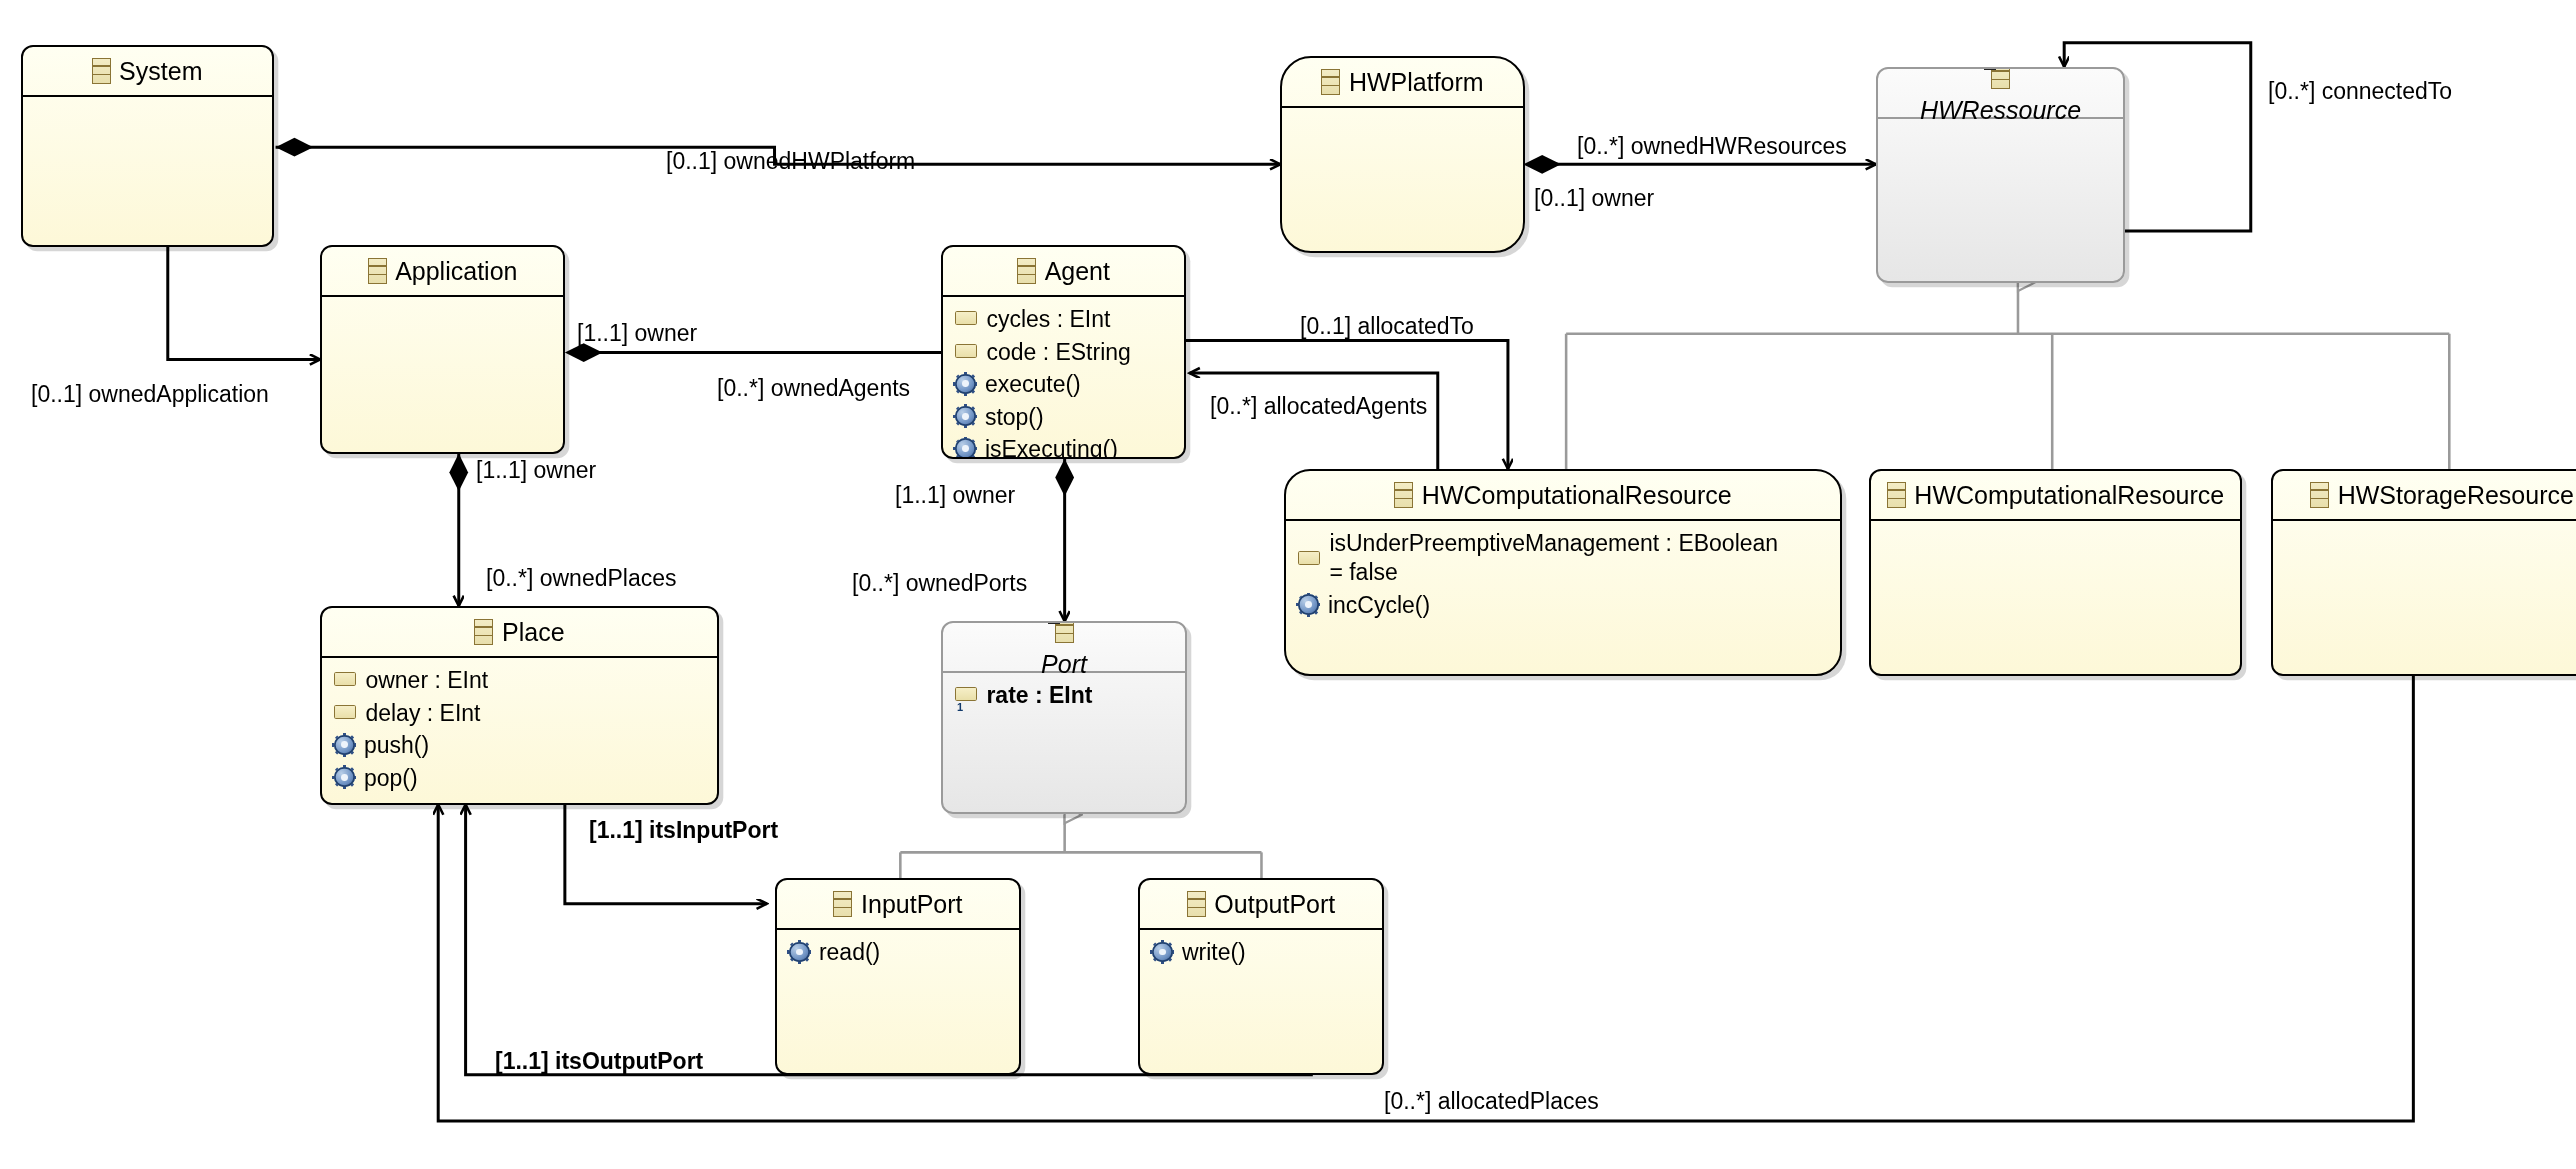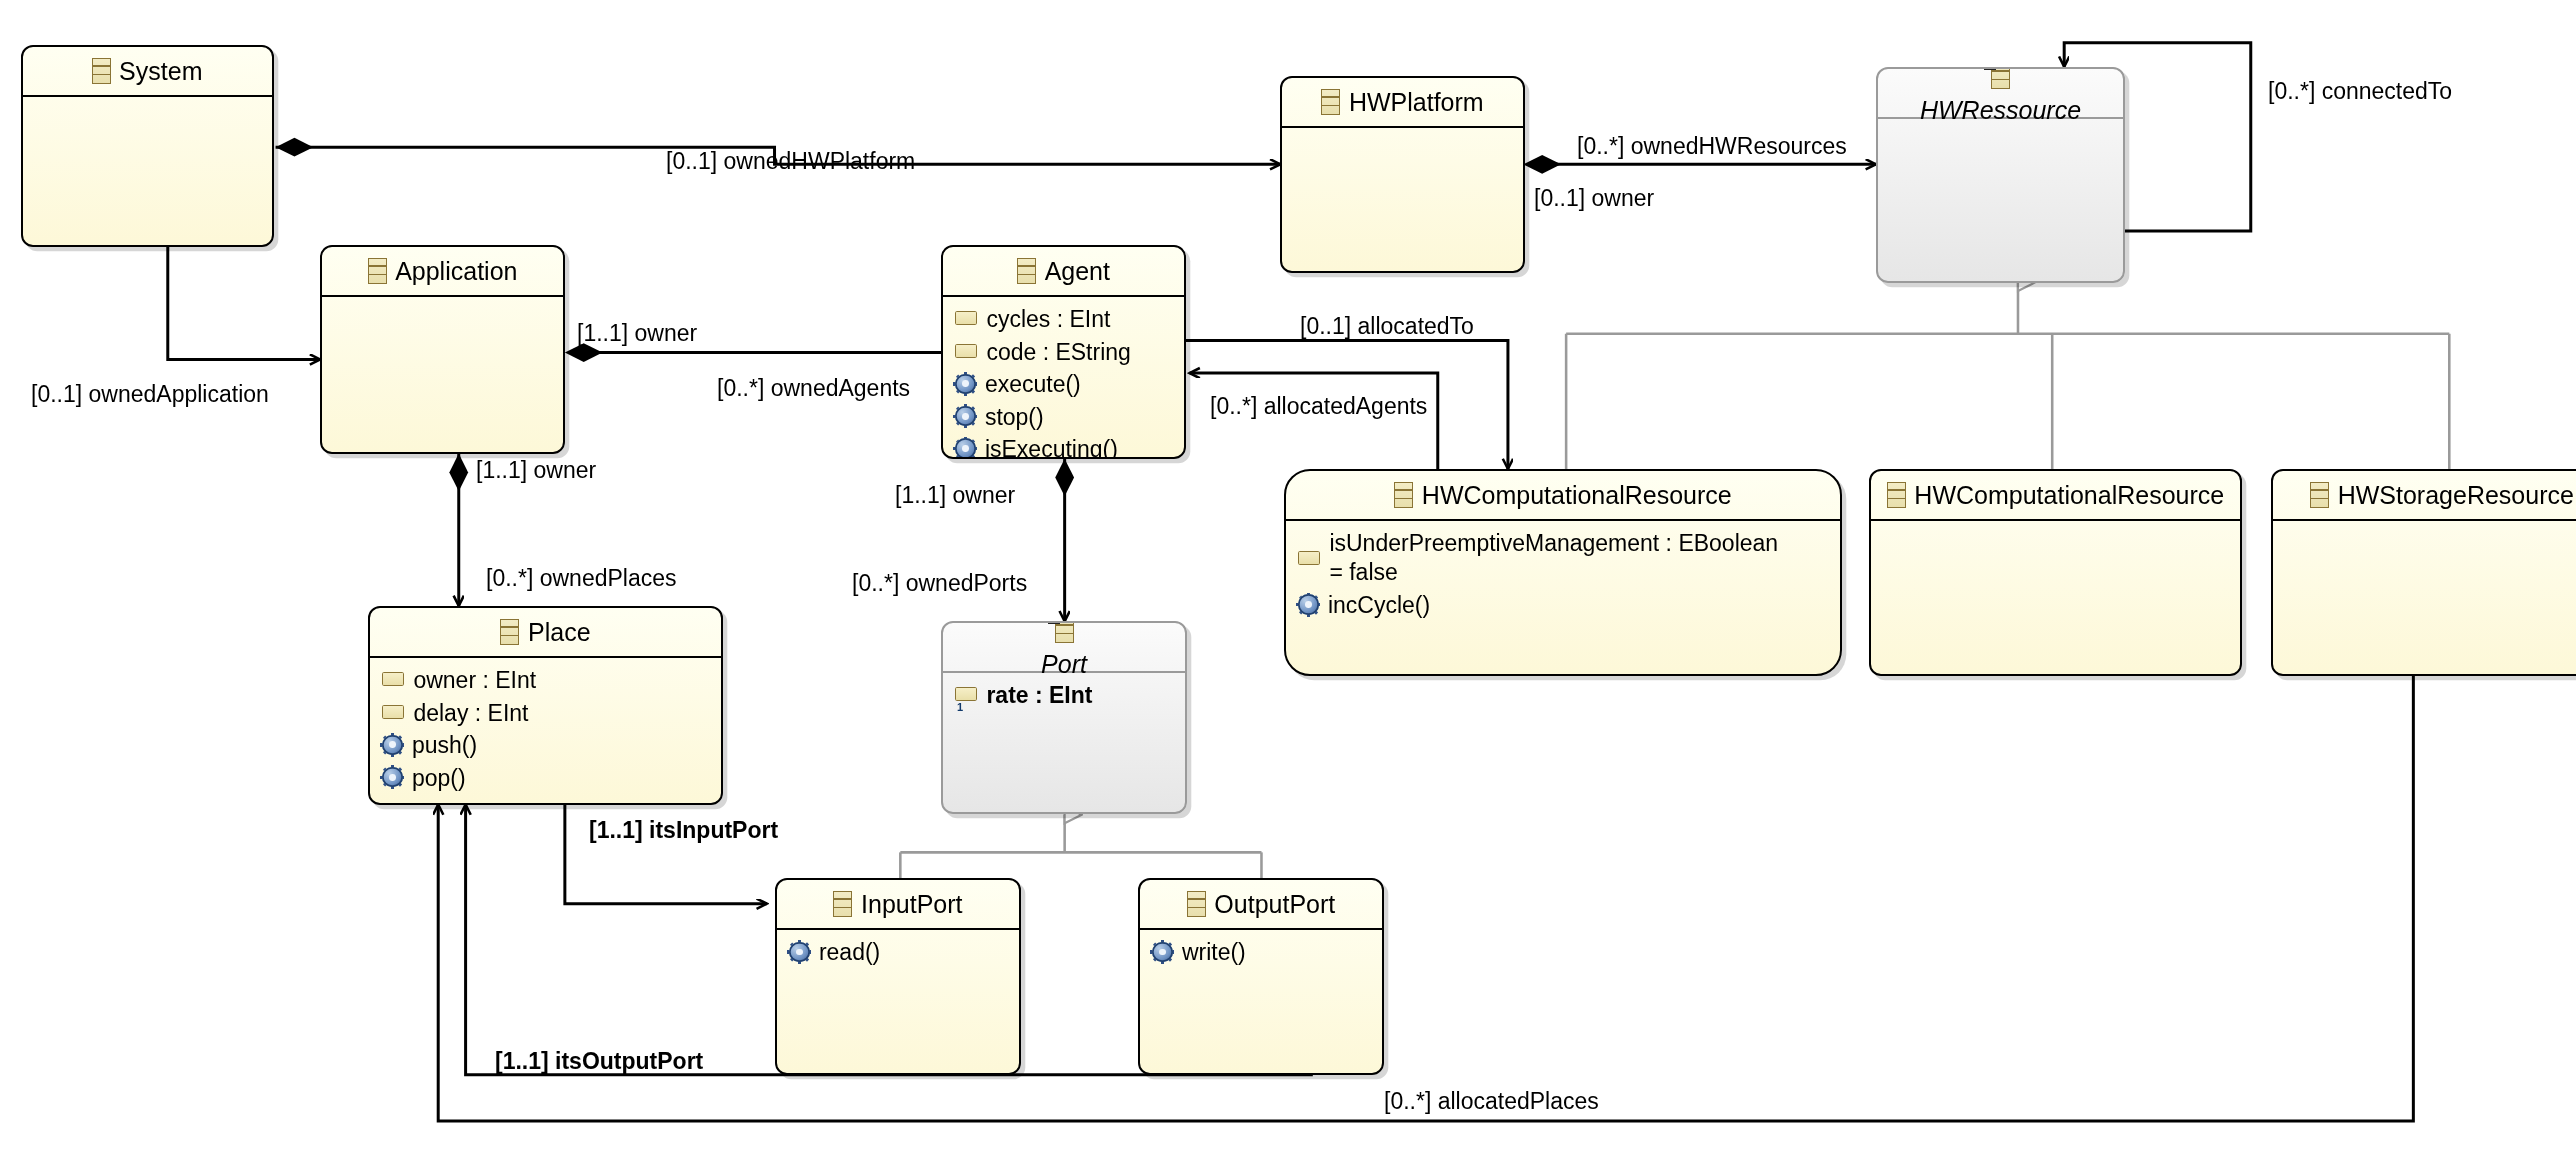--- a/index.html
+++ b/index.html
@@ -200,39 +200,39 @@
             <span class="sp2"></span>
             <span class="sp3"></span>
             <span class="sp4"></span>
             <span class="gear"></span>
       </span>
       <span>isExecuting()</span>
     </div>
   </div>
 </div>
 
-<div class="cls" style="left:1280px;top:76px;width:245px;height:197px;">
+<div class="cls" style="left:1280px;top:56px;width:245px;height:197px;border-radius:31px;">
   <div class="hdr">
     <span class="ico-class"></span>
     <span class="nm">HWPlatform</span>
   </div>
   <div class="body"></div>
 </div>
 
 <div class="cls abstract" style="left:1876px;top:67px;width:249px;height:216px;">
   <div class="hdr">
     <span class="ico-class">
       <span class="abs-mark"></span>
     </span>
     <span class="nm">HWRessource</span>
   </div>
   <div class="body"></div>
 </div>
 
-<div class="cls" style="left:320px;top:606px;width:355px;height:199px;margin-left:48px;">
+<div class="cls" style="left:320px;top:606px;width:399px;height:199px;">
   <div class="hdr">
     <span class="ico-class"></span>
     <span class="nm">Place</span>
   </div>
   <div class="body">
     <div class="feat">
       <span class="ico-attr"></span>
       <span>owner : EInt</span>
     </div>
     <div class="feat">

